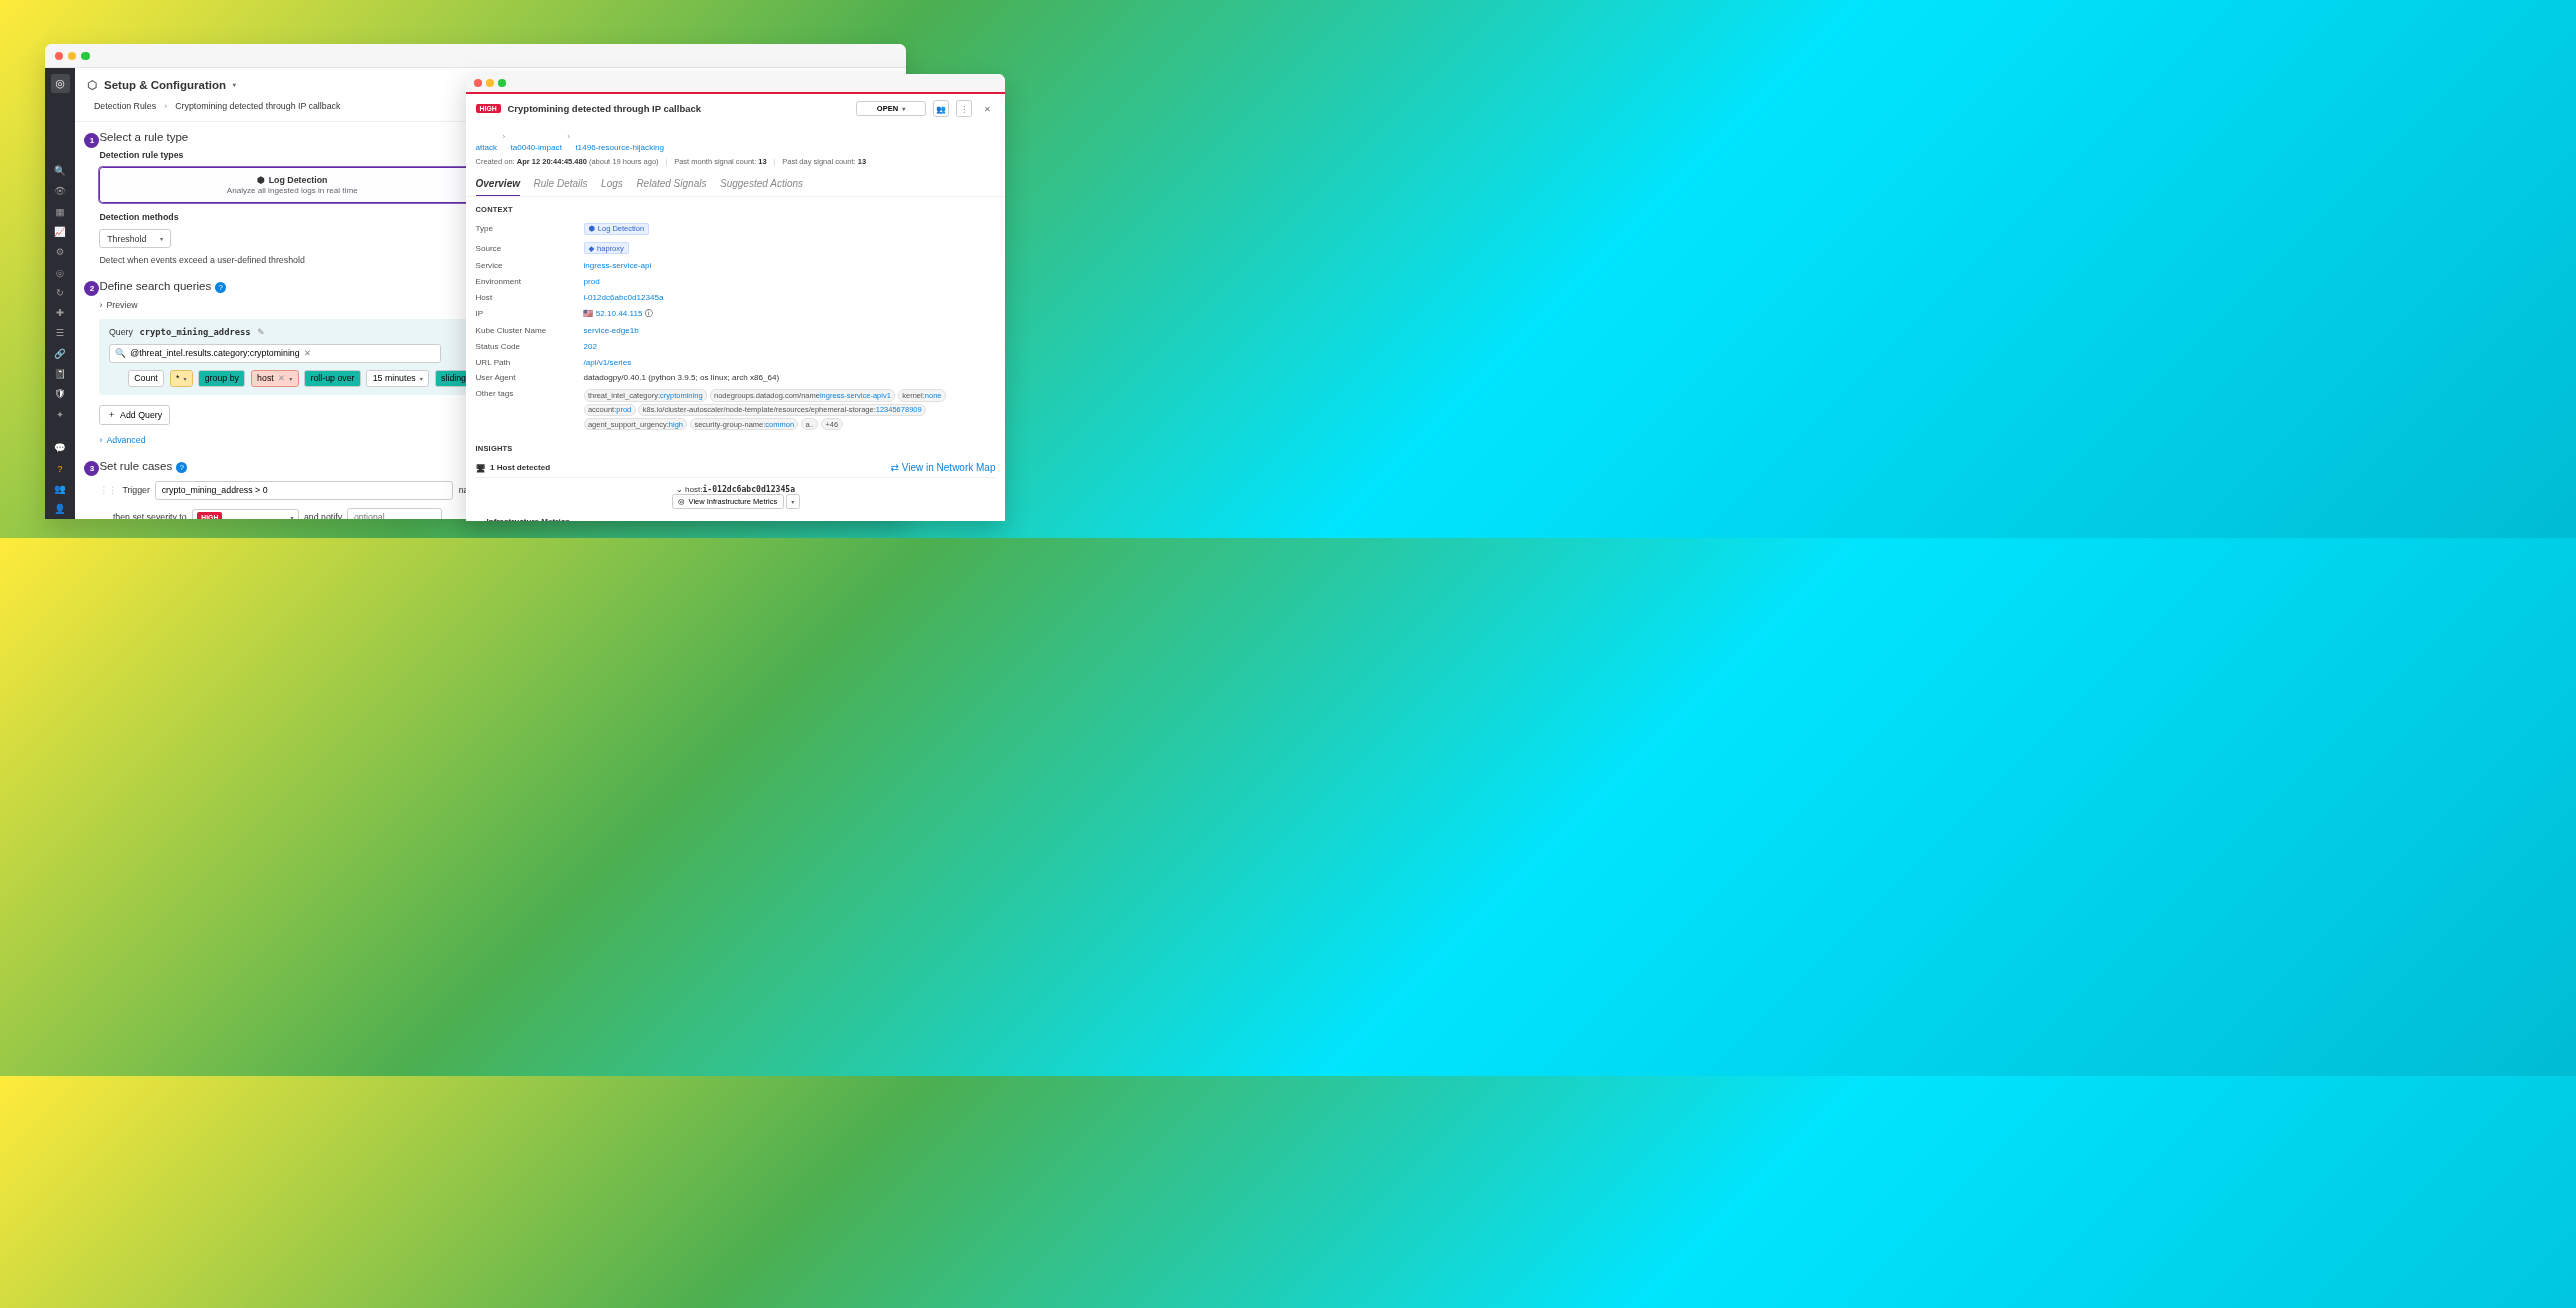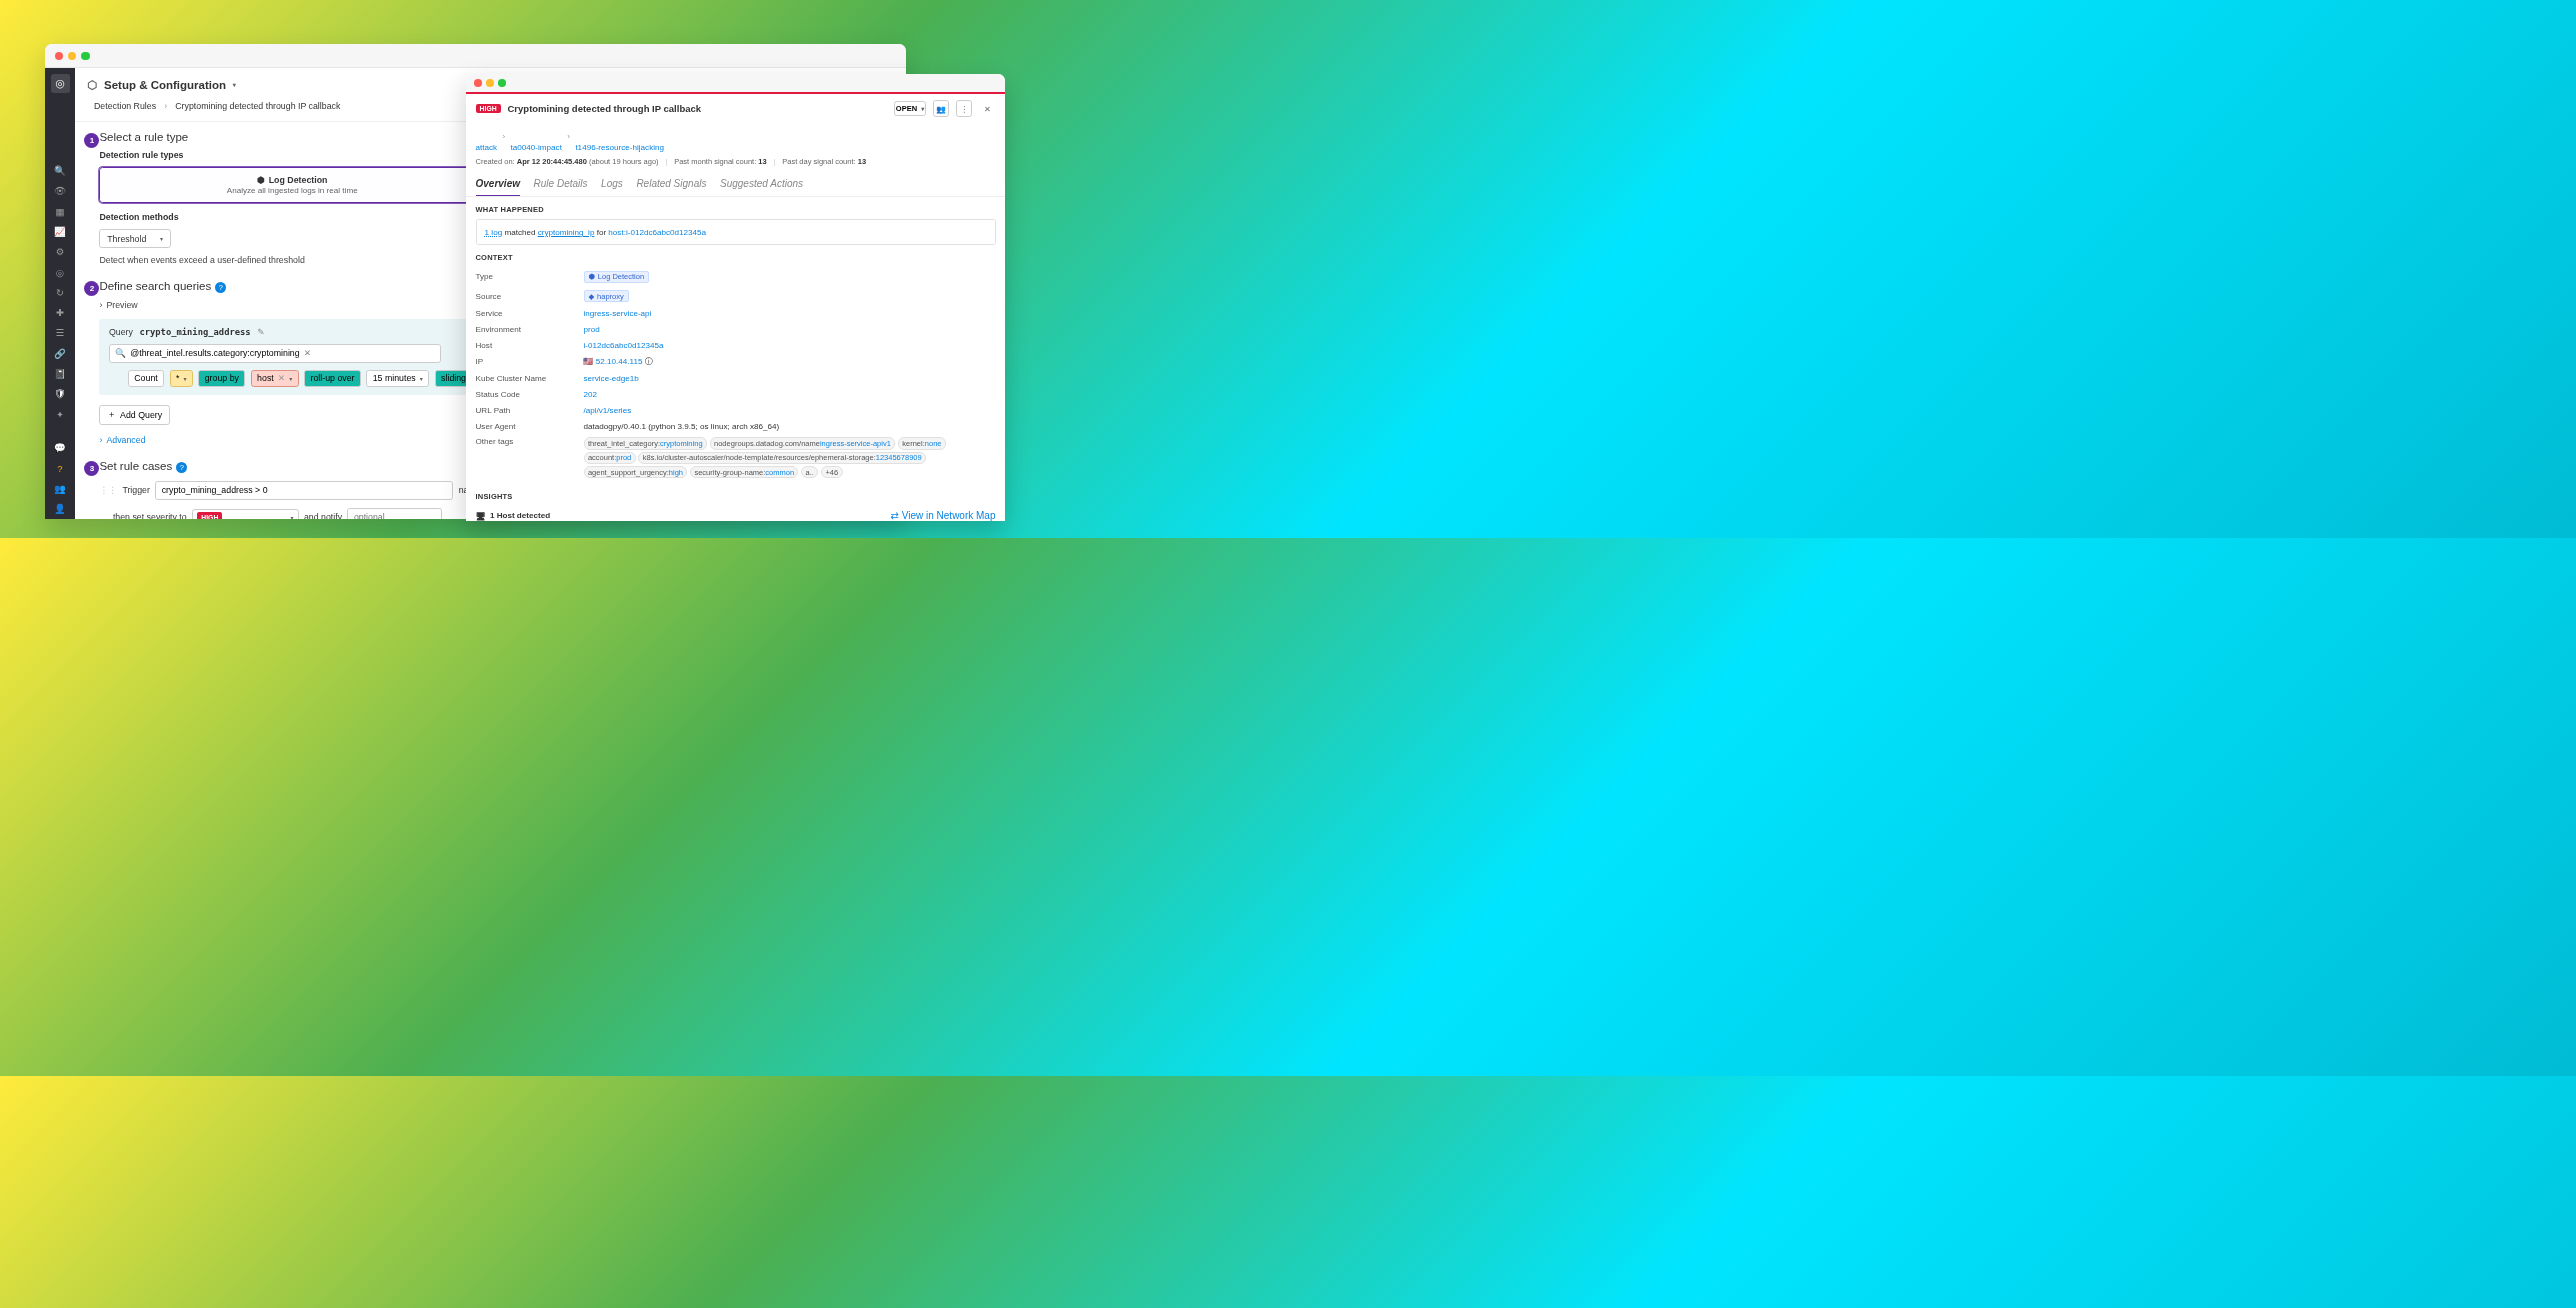--- a/index.html
+++ b/index.html
@@ -56,21 +56,21 @@
 .sevbadge { background: #e0193e; color: #fff; font-size: 6.8px; font-weight: 700; padding: 1.4px 4.1px; border-radius: 2px; }
 .notifyinput { border: 0.7px solid #ccc; border-radius: 2.7px; padding: 3.4px 5.4px; font-size: 8.8px; color: #999; width: 95px; }
 
 
 .window2 { position: absolute; left: 466px; top: 74px; width: 539px; height: 447px; background: #fff; border-radius: 6.8px 6.8px 0 0; box-shadow: 0 10.2px 27px rgba(0,0,0,0.2); overflow: hidden; }
 .titlebar2 { height: 17.6px; background: #f6f6f6; display: flex; align-items: center; padding: 0 8.1px; gap: 4.7px; }
 .titlebar2 .dot { width: 7.5px; height: 7.5px; }
 .redbar { height: 2px; background: #e0193e; }
 .panelhead { display: flex; align-items: center; padding: 6.8px 9.5px 2.7px; gap: 6.8px; }
 .panelhead .title { font-size: 9.5px; font-weight: 700; color: #333; flex: 1; }
-.openbtn { border: 0.7px solid #ccc; border-radius: 2.7px; padding: 2px 1px; font-size: 7.5px; font-weight: 600; display: inline-flex; align-items: center; gap: 4.1px; cursor: pointer; }
+.openbtn { border: 0.7px solid #ccc; border-radius: 2.7px; padding: 2px 20px; font-size: 7.5px; font-weight: 600; display: inline-flex; align-items: center; gap: 4.1px; cursor: pointer; }
 .iconbtn { border: 0.7px solid #ccc; border-radius: 2.7px; width: 16.3px; height: 16.3px; display: inline-flex; align-items: center; justify-content: center; font-size: 8.1px; cursor: pointer; color:#666;}
 .crumbs2 { padding: 1.4px 9.5px; display: flex; gap: 5.4px; font-size: 8.1px; align-items: center; }
 .crumbs2 a { color: #0b84e0; text-decoration: none; margin-top: 22px; }
 .metaline { padding: 4.1px 9.5px; font-size: 7.5px; color: #666; display: flex; gap: 6.8px; align-items: center; }
 .metaline .sep { color: #ccc; }
 .metaline b { color: #333; }
 .tabs2 { display: flex; gap: 13.6px; padding: 0 9.5px; border-bottom: 0.7px solid #eee; margin-top: 2.7px; }
 .tab2 { font-size: 10px; color: #888; padding: 5.4px 0; cursor: pointer; font-style: italic; }
 .tab2.active { color: #333; border-bottom: 1.4px solid #632ca6; font-weight: 600; }
 .sect { padding: 8.1px 9.5px 0; }
@@ -288,30 +288,20 @@
     <span><span>Past day signal count:</span> <b>13</b></span>
   </div>
   <div class="tabs2">
     <div class="tab2 active">Overview</div>
     <div class="tab2">Rule Details</div>
     <div class="tab2">Logs</div>
     <div class="tab2">Related Signals</div>
     <div class="tab2">Suggested Actions</div>
   </div>
   <div class="sect">
-    <div class="sectlabel">WHAT HAPPENED</div>
-    <div class="whatbox">
-      <span class="link">1 log</span>
-      <span>matched</span>
-      <span class="link" style="text-decoration:underline">cryptomining_ip</span>
-      <span>for</span>
-      <span class="mono"><span>host:</span><span>i-012dc6abc0d12345a</span></span>
-    </div>
-  </div>
-  <div class="sect">
     <div class="sectlabel">CONTEXT</div>
     <div class="kvrow">
         <div class="k">Type</div>
         <div class="v plain"><span class="bluechip">⬢ <span>Log Detection</span></span></div>
       </div>
     <div class="kvrow">
         <div class="k">Source</div>
         <div class="v plain"><span class="bluechip">◆ <span>haproxy</span></span></div>
       </div>
     <div class="kvrow">

